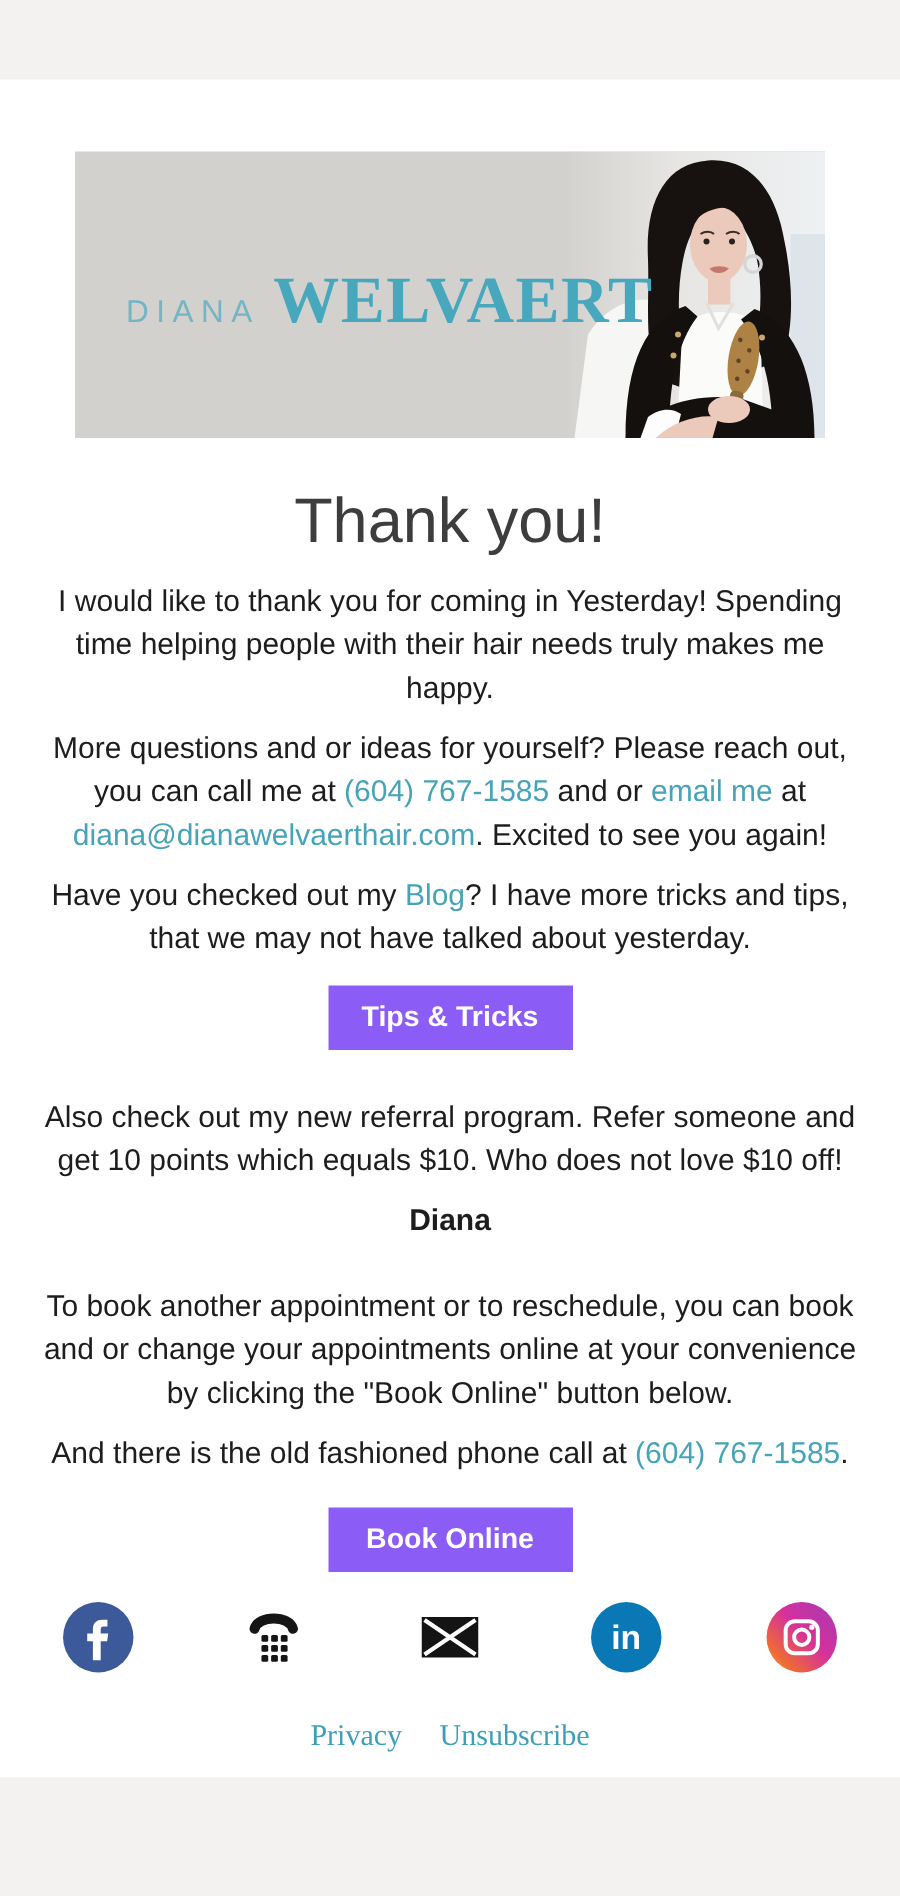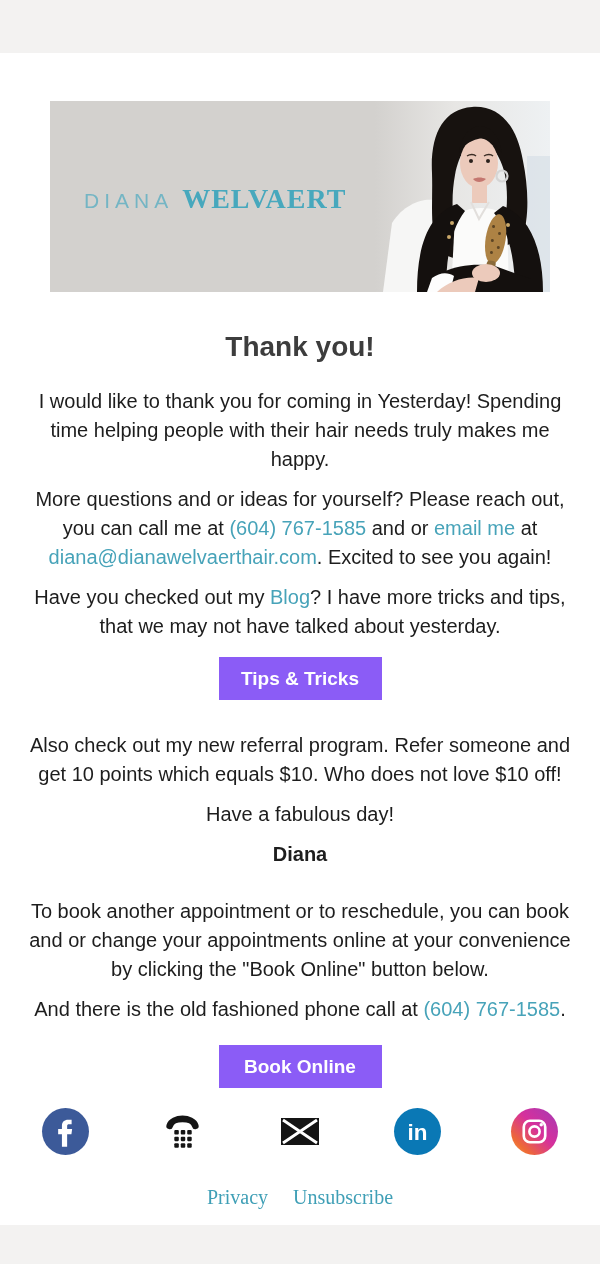--- a/index.html
+++ b/index.html
@@ -4,26 +4,26 @@
 <style>
   html,body{margin:0;padding:0;background:#f3f2f1;}
   body{width:600px;font-family:"Liberation Sans","DejaVu Sans",sans-serif;-webkit-font-smoothing:antialiased;}
   .top-strip{height:53px;background:#f3f2f1;}
   .card{background:#ffffff;padding:48px 0 16px 0;}
 
   
   .banner{position:relative;width:500px;height:191px;margin:0 auto;background:#d3d1ce;overflow:hidden;}
   .logo{position:absolute;left:34px;top:50%;transform:translateY(-44%);display:flex;align-items:baseline;white-space:nowrap;}
   .logo .first{font-size:21px;letter-spacing:5px;font-weight:400;color:#74b5c4;}
-  .logo .last{font-family:"Liberation Serif","DejaVu Serif",serif;font-size:28px;font-weight:700;letter-spacing:1px;color:#47a8bd;margin-left:9px;}
+  .logo .last{font-family:"Liberation Serif","DejaVu Serif",serif;font-size:44px;font-weight:700;letter-spacing:1px;color:#47a8bd;margin-left:9px;}
   .photo{position:absolute;right:0;top:0;}
 
   
   .content{padding:0 22px;text-align:center;}
-  h1.page-title{margin:33px 0 0 0;font-size:28px;line-height:44px;font-weight:700;color:#3d3d3d;}
+  h1.page-title{margin:33px 0 0 0;font-size:42px;line-height:44px;font-weight:400;color:#3d3d3d;}
   .paras{margin-top:18px;}
   .paras.outro{margin-top:31px;}
   p.para{margin:0 0 11px 0;font-size:20px;line-height:29px;color:#1d1d1d;}
   p[data-name="para-booking"]{margin-top:28px;}
   p.para strong{font-weight:700;}
   a.tlink{color:#47a3b9;text-decoration:none;}
 
   
   .btn-row{text-align:center;}
   .btn-row.tips{margin-top:16px;}
@@ -104,21 +104,20 @@
         <p class="para" data-name="para-contact"><span data-name="text-run">More questions and or ideas for yourself? Please reach out,</span><br><span data-name="text-run">you can call me at </span><a class="tlink" href="#" data-name="text-link">(604) 767-1585</a><span data-name="text-run"> and or </span><a class="tlink" href="#" data-name="text-link">email me</a><span data-name="text-run"> at</span><br><a class="tlink" href="#" data-name="text-link">diana@dianawelvaerthair.com</a><span data-name="text-run">. Excited to see you again!</span></p>
         <p class="para" data-name="para-blog"><span data-name="text-run">Have you checked out my </span><a class="tlink" href="#" data-name="text-link">Blog</a><span data-name="text-run">? I have more tricks and tips,</span><br><span data-name="text-run">that we may not have talked about yesterday.</span></p>
       </div>
 
     <div class="btn-row tips">
       <a class="btn" href="#" data-name="tips-and-tricks-button">Tips &amp; Tricks</a>
     </div>
 
     <div class="paras outro" data-name="outro-paragraphs">
         <p class="para" data-name="para-referral"><span data-name="text-run">Also check out my new referral program. Refer someone and</span><br><span data-name="text-run">get 10 points which equals $10. Who does not love $10 off!</span></p>
-        <p class="para" data-name="para-fabulous"><span data-name="text-run">Have a fabulous day!</span></p>
         <p class="para" data-name="para-signature"><strong data-name="signature-text">Diana</strong></p>
         <p class="para" data-name="para-booking"><span data-name="text-run">To book another appointment or to reschedule, you can book</span><br><span data-name="text-run">and or change your appointments online at your convenience</span><br><span data-name="text-run">by clicking the "Book Online" button below.</span></p>
         <p class="para" data-name="para-phone"><span data-name="text-run">And there is the old fashioned phone call at </span><a class="tlink" href="#" data-name="text-link">(604) 767-1585</a><span data-name="text-run">.</span></p>
       </div>
 
     <div class="btn-row book">
       <a class="btn" href="#" data-name="book-online-button">Book Online</a>
     </div>
   </div>
 

